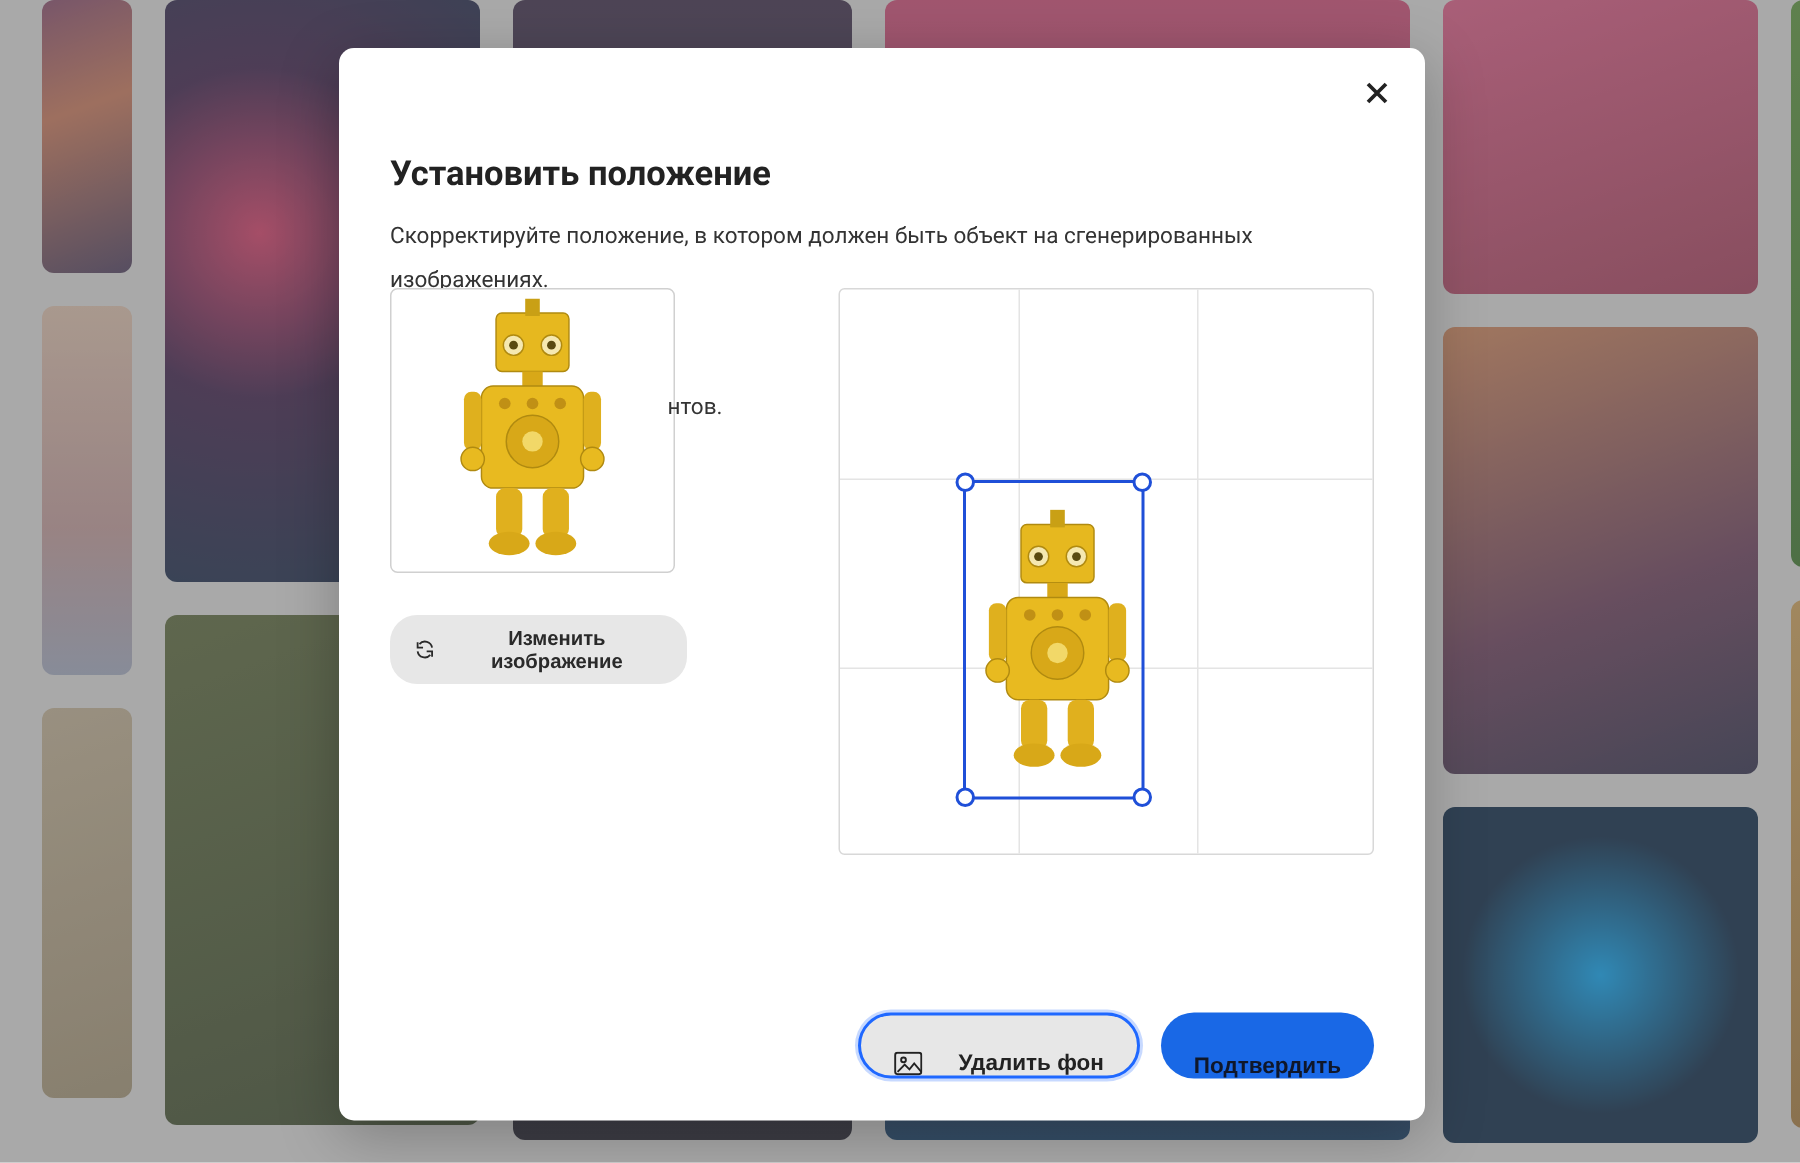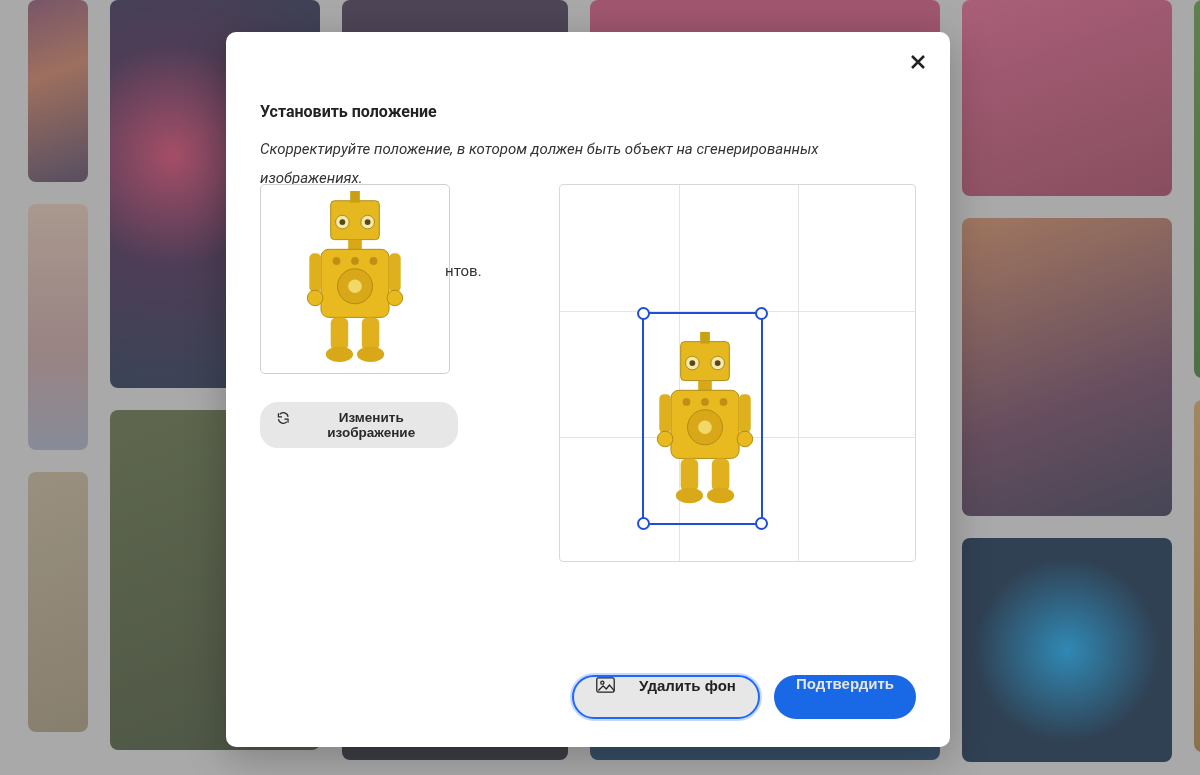--- a/index.html
+++ b/index.html
@@ -61,32 +61,31 @@
     position: absolute;
     top: 14px; right: 16px;
     width: 32px; height: 32px;
     background: none; border: none;
     cursor: pointer;
     display: flex; align-items: center; justify-content: center;
   }
   .close-btn svg { width: 16px; height: 16px; stroke: #222; stroke-width: 2.5; }
 
   .modal h2 {
-    font-size: 16px;
+    font-size: 23px;
     font-weight: 700;
     color: #222;
     margin-top: 38px;
     margin-bottom: 14px;
   }
   .desc {
     font-size: 15px;
     line-height: 1.95;
     color: #333;
     margin-bottom: 4px;
-    font-style: italic;
   }
 
   .body-row {
     display: flex;
     gap: 32px;
     margin-top: -14px;
   }
 
   
   .left-col { width: 198px; flex-shrink: 0; }
@@ -98,20 +97,21 @@
     display: flex; align-items: center; justify-content: center;
     overflow: hidden;
   }
   .robot {
     width: 150px; height: 175px;
     position: relative;
   }
   .change-btn {
     margin-top: 28px;
     display: inline-flex;
+    align-items: center;
     gap: 10px;
     background: #e7e7e7;
     border: none;
     border-radius: 18px;
     padding: 8px 16px;
     font-size: 13.5px;
     font-weight: 600;
     color: #2a2a2a;
     cursor: pointer;
   }
@@ -160,39 +160,39 @@
     align-items: center;
   }
   .btn {
     height: 44px;
     border-radius: 22px;
     padding: 0 22px;
     font-size: 15px;
     font-weight: 700;
     cursor: pointer;
     display: inline-flex;
-    align-items: flex-start;
+    align-items: flex-end;
     gap: 24px;
   }
   .btn-removebg {
     background: #e7e7e7;
     border: 2px solid #1f68ff;
     box-shadow: 0 0 0 2px rgba(31,104,255,0.25);
     color: #222;
   }
   .btn-removebg svg { width: 19px; height: 16px; stroke: #222; stroke-width: 1.6; fill: none; }
   .btn-cancel {
     background: #fff;
     border: 1.5px solid #bfbfbf;
     color: #222;
   }
   .btn-confirm {
     background: #1968e6;
     border: none;
-    color: #e5e5e5;
+    color: #0f172a;
   }
 </style>
 </head>
 <body>
 
 <div class="gallery-bg">
   <div class="col">
     <div class="thumb c0a"></div>
     <div class="thumb c0b"></div>
     <div class="thumb c0c"></div>

